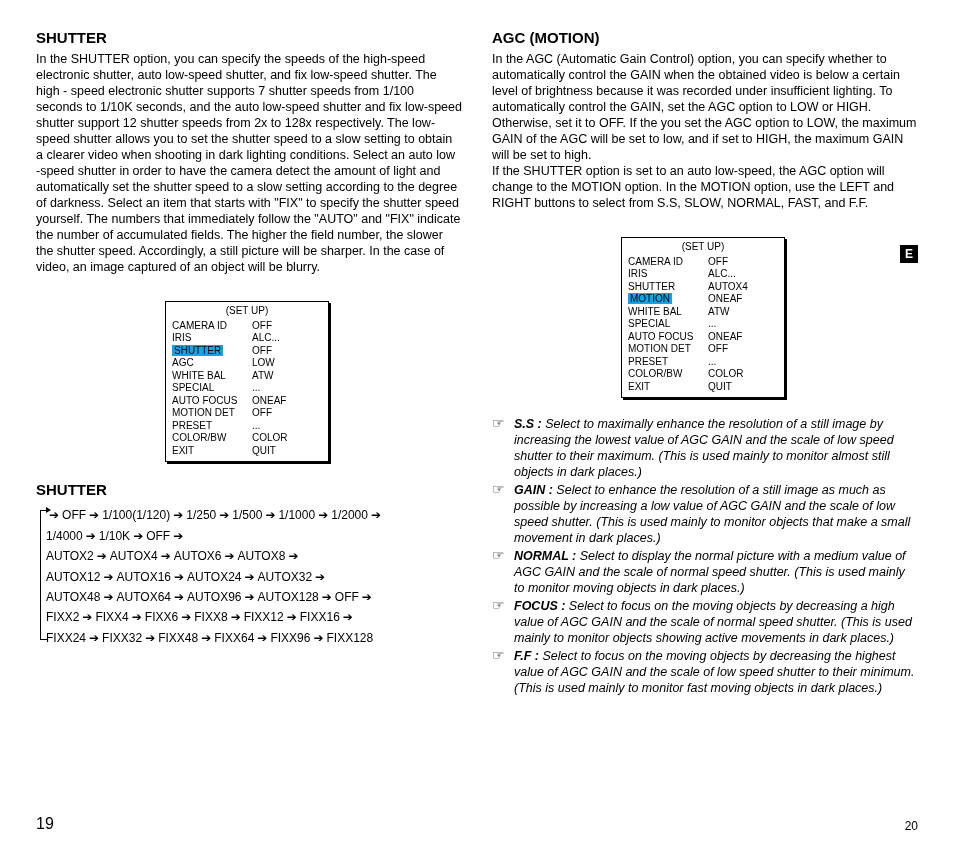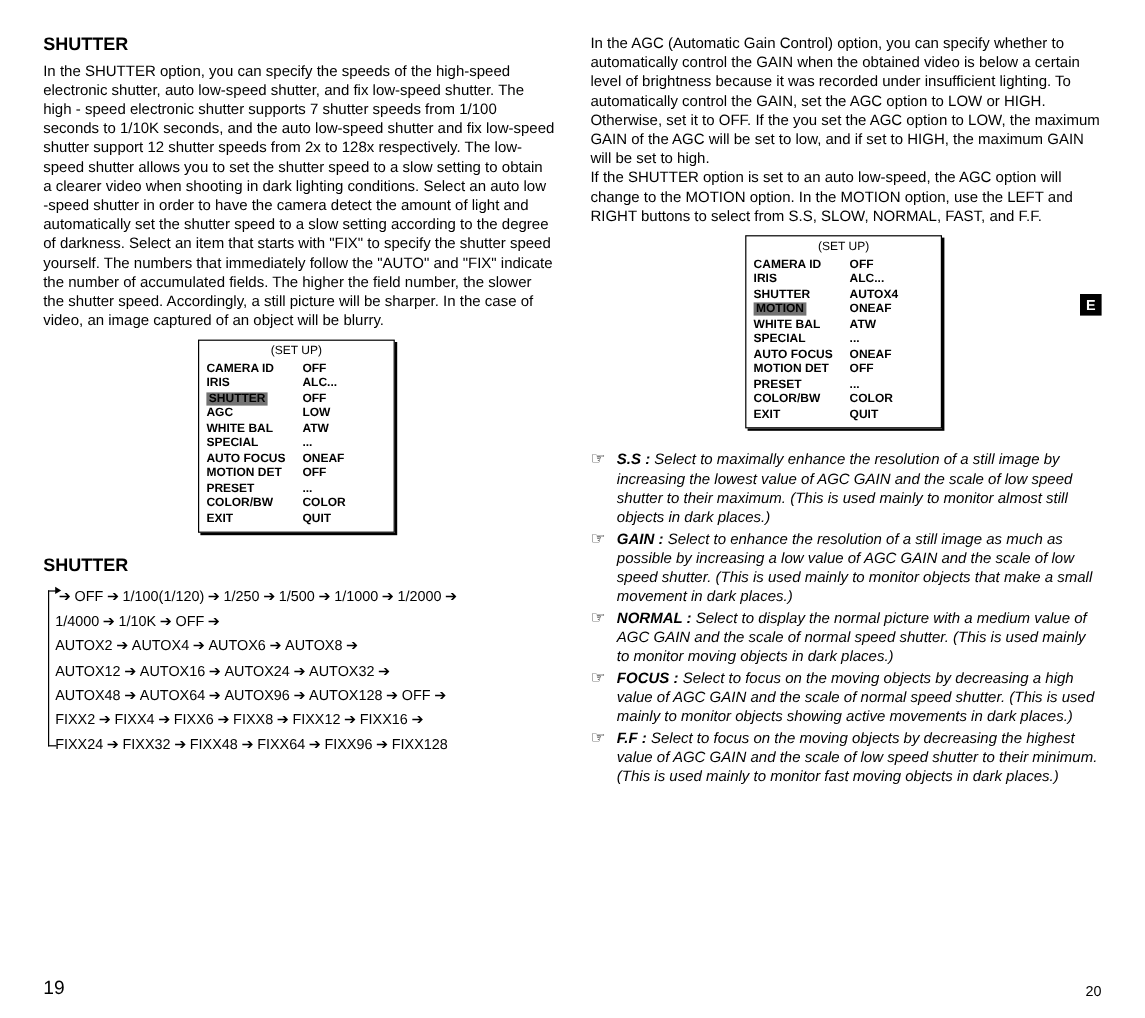--- a/index.html
+++ b/index.html
@@ -26,21 +26,21 @@
     font-size: 15px;
     margin: 0 0 4px 0;
     font-weight: bold;
   }
   p {
     margin: 0 0 6px 0;
   }
   .menu-outer {
     display: flex;
     justify-content: center;
-    margin: 10px 0 16px 0;
+    margin: 28px 0 16px 0;
     align-items: center;
   }
   .menu-shadow {
     background: #000;
     display: inline-block;
   }
   .menu-box {
     background: #fff;
     border: 1px solid #000;
     font-size: 10px;
@@ -50,29 +50,28 @@
     top: -2px;
     left: -2px;
     width: 150px;
   }
   .menu-title {
     text-align: center;
     margin-bottom: 2px;
   }
   .menu-row {
     display: flex;
-    font-weight: bold;
   }
   .menu-row .label {
     width: 80px;
   }
   .menu-row .val {
   }
   .hl {
-    background: #737373;
+    background: #0ea5e9;
     padding: 0 2px;
   }
   .e-badge {
     position: absolute;
     right: 36px;
     top: 245px;
     background: #000;
     color: #fff;
     font-weight: bold;
     font-size: 12px;
@@ -205,20 +204,21 @@
     </div>
 
     <h2>SHUTTER</h2>
     <div class="shutter-list">
       <div class="shutter-return"></div>
       <div id="shutter-vals"><span class="arw">➔</span><span>OFF</span><span class="arw">➔</span><span>1/100(1/120)</span><span class="arw">➔</span><span>1/250</span><span class="arw">➔</span><span>1/500</span><span class="arw">➔</span><span>1/1000</span><span class="arw">➔</span><span>1/2000</span><span class="arw">➔</span><br><span>1/4000</span><span class="arw">➔</span><span>1/10K</span><span class="arw">➔</span><span>OFF</span><span class="arw">➔</span><br><span>AUTOX2</span><span class="arw">➔</span><span>AUTOX4</span><span class="arw">➔</span><span>AUTOX6</span><span class="arw">➔</span><span>AUTOX8</span><span class="arw">➔</span><br><span>AUTOX12</span><span class="arw">➔</span><span>AUTOX16</span><span class="arw">➔</span><span>AUTOX24</span><span class="arw">➔</span><span>AUTOX32</span><span class="arw">➔</span><br><span>AUTOX48</span><span class="arw">➔</span><span>AUTOX64</span><span class="arw">➔</span><span>AUTOX96</span><span class="arw">➔</span><span>AUTOX128</span><span class="arw">➔</span><span>OFF</span><span class="arw">➔</span><br><span>FIXX2</span><span class="arw">➔</span><span>FIXX4</span><span class="arw">➔</span><span>FIXX6</span><span class="arw">➔</span><span>FIXX8</span><span class="arw">➔</span><span>FIXX12</span><span class="arw">➔</span><span>FIXX16</span><span class="arw">➔</span><br><span>FIXX24</span><span class="arw">➔</span><span>FIXX32</span><span class="arw">➔</span><span>FIXX48</span><span class="arw">➔</span><span>FIXX64</span><span class="arw">➔</span><span>FIXX96</span><span class="arw">➔</span><span>FIXX128</span></div>
     </div>
   </div>
 
   <div class="col">
+    <h2>AGC (MOTION)</h2>
     <p id="agc-para">In the AGC (Automatic Gain Control) option, you can specify whether to automatically control the GAIN when the obtained video is below a certain level of brightness because it was recorded under insufficient lighting. To automatically control the GAIN, set the AGC option to LOW or HIGH. Otherwise, set it to OFF.  If the you set the AGC option to LOW, the maximum GAIN of the AGC will be set to low, and if set to HIGH, the maximum GAIN will be set to high.<br>If the SHUTTER option is set to an auto low-speed, the AGC option will change to the MOTION option. In the MOTION option, use the LEFT and RIGHT buttons to select from S.S, SLOW, NORMAL, FAST, and F.F.</p>
 
     <div class="menu-outer">
       <div class="menu-shadow">
         <div class="menu-box">
           <div class="menu-title">(SET UP)</div>
           <div id="right-menu-rows">
               <div class="menu-row">
                 <span class="label">CAMERA ID</span>
                 <span class="val">OFF</span>

